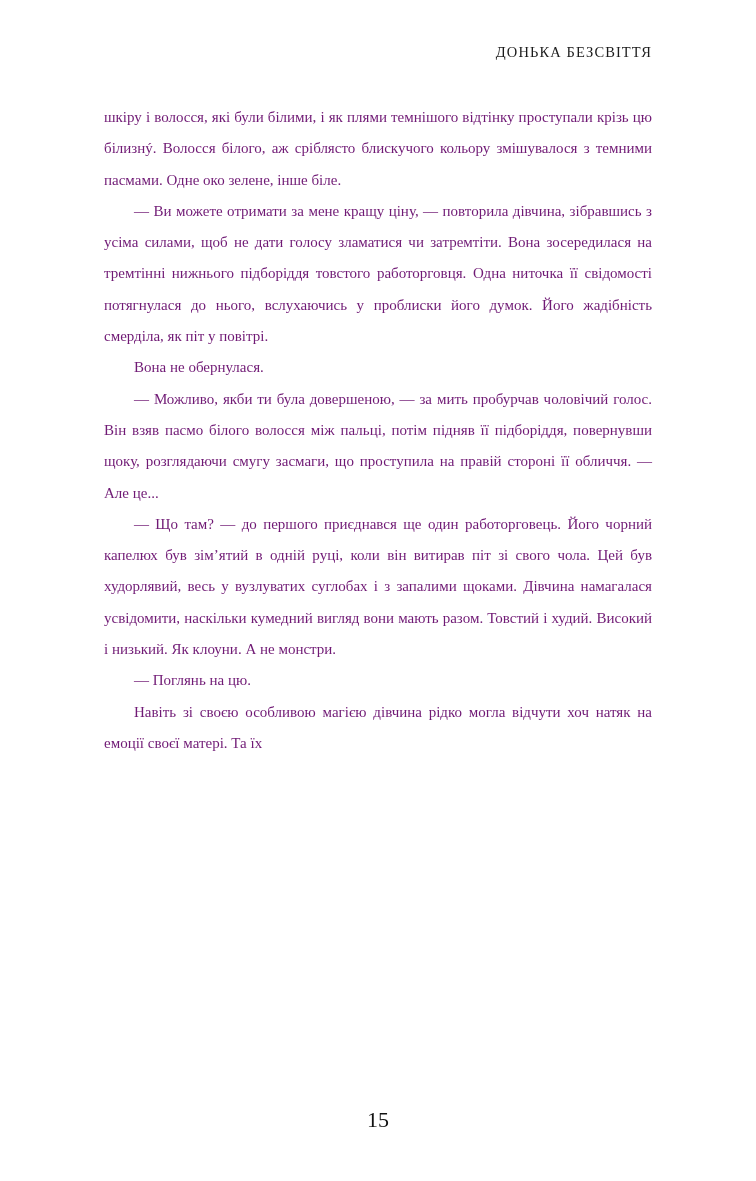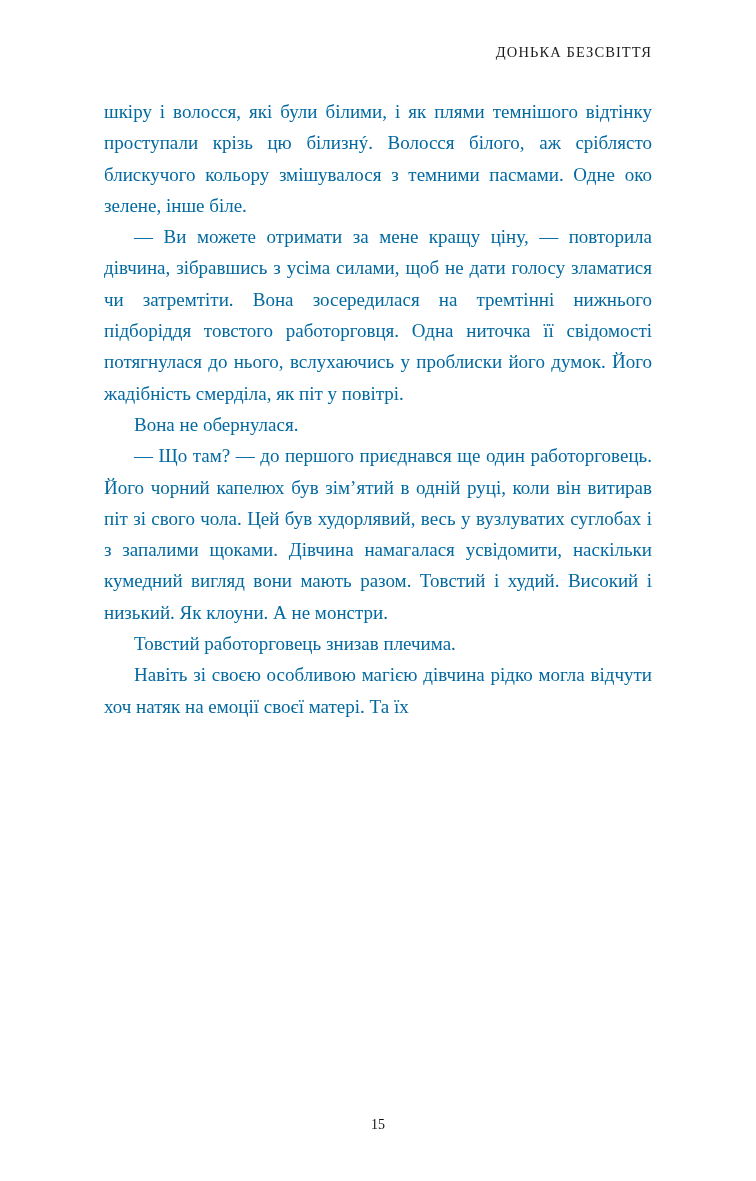--- a/index.html
+++ b/index.html
@@ -27,61 +27,62 @@
     font-family: "Liberation Serif", serif;
     font-size: 14.5px;
     letter-spacing: 1.1px;
     color: #1a1a1a;
     text-transform: uppercase;
     font-variant: small-caps;
     white-space: nowrap;
   }
   .body-text {
     position: absolute;
-    top: 96px;
+    top: 102px;
     left: 104px;
     width: 548px;
-    font-size: 19px;
+    font-size: 15px;
     line-height: 31.3px;
     text-align: justify;
     text-justify: inter-word;
-    color: #0369a1;
+    color: #701a75;
     hyphens: manual;
   }
   .body-text p {
     margin: 0;
     text-indent: 0;
   }
   .body-text p.indent {
     text-indent: 30px;
   }
   .body-text p:last-child {
     text-align: justify;
   }
   .folio {
     position: absolute;
     bottom: 48px;
     left: 0;
     width: 756px;
     text-align: center;
-    font-size: 14px;
+    font-size: 22px;
     color: #111111;
   }
 </style>
 </head>
 <body>
 
 <div class="page">
 
   <div class="running-head">Донька Безсвіття</div>
 
   <div class="body-text">
       <p class="">шкіру і волосся, які були білими, і як плями темнішого відтінку проступали крізь цю білизнý. Волосся білого, аж сріблясто блискучого кольору змішувалося з темними пасмами. Одне око зелене, інше біле.</p>
       <p class="indent">— Ви можете отримати за мене кращу ціну, — повторила дівчина, зібравшись з усіма силами, щоб не дати голосу зламатися чи затремтіти. Вона зосередилася на тремтінні нижнього підборіддя товстого работорговця. Одна ниточка її свідомості потягнулася до нього, вслухаючись у проблиски його думок. Його жадібність смерділа, як піт у повітрі.</p>
       <p class="indent">Вона не обернулася.</p>
+      <p class="indent">— Можливо, якби ти була довершеною, — за мить пробурчав чоловічий голос. Він взяв пасмо білого волосся між пальці, потім підняв її підборіддя, повернувши щоку, розглядаючи смугу засмаги, що проступила на правій стороні її обличчя. — Але це...</p>
       <p class="indent">— Що там? — до першого приєднався ще один работорговець. Його чорний капелюх був зім’ятий в одній руці, коли він витирав піт зі свого чола. Цей був худорлявий, весь у вузлуватих суглобах і з запалими щоками. Дівчина намагалася усвідомити, наскільки кумедний вигляд вони мають разом. Товстий і худий. Високий і низький. Як клоуни. А не монстри.</p>
-      <p class="indent">Товстий работорговець знизав плечима.</p>
+      <p class="indent">— Поглянь на цю.</p>
       <p class="indent">Навіть зі своєю особливою магією дівчина рідко могла відчути хоч натяк на емоції своєї матері. Та їх</p>
     </div>
 
   <div class="folio">15</div>
 
 </div>
 
 </body></html>

